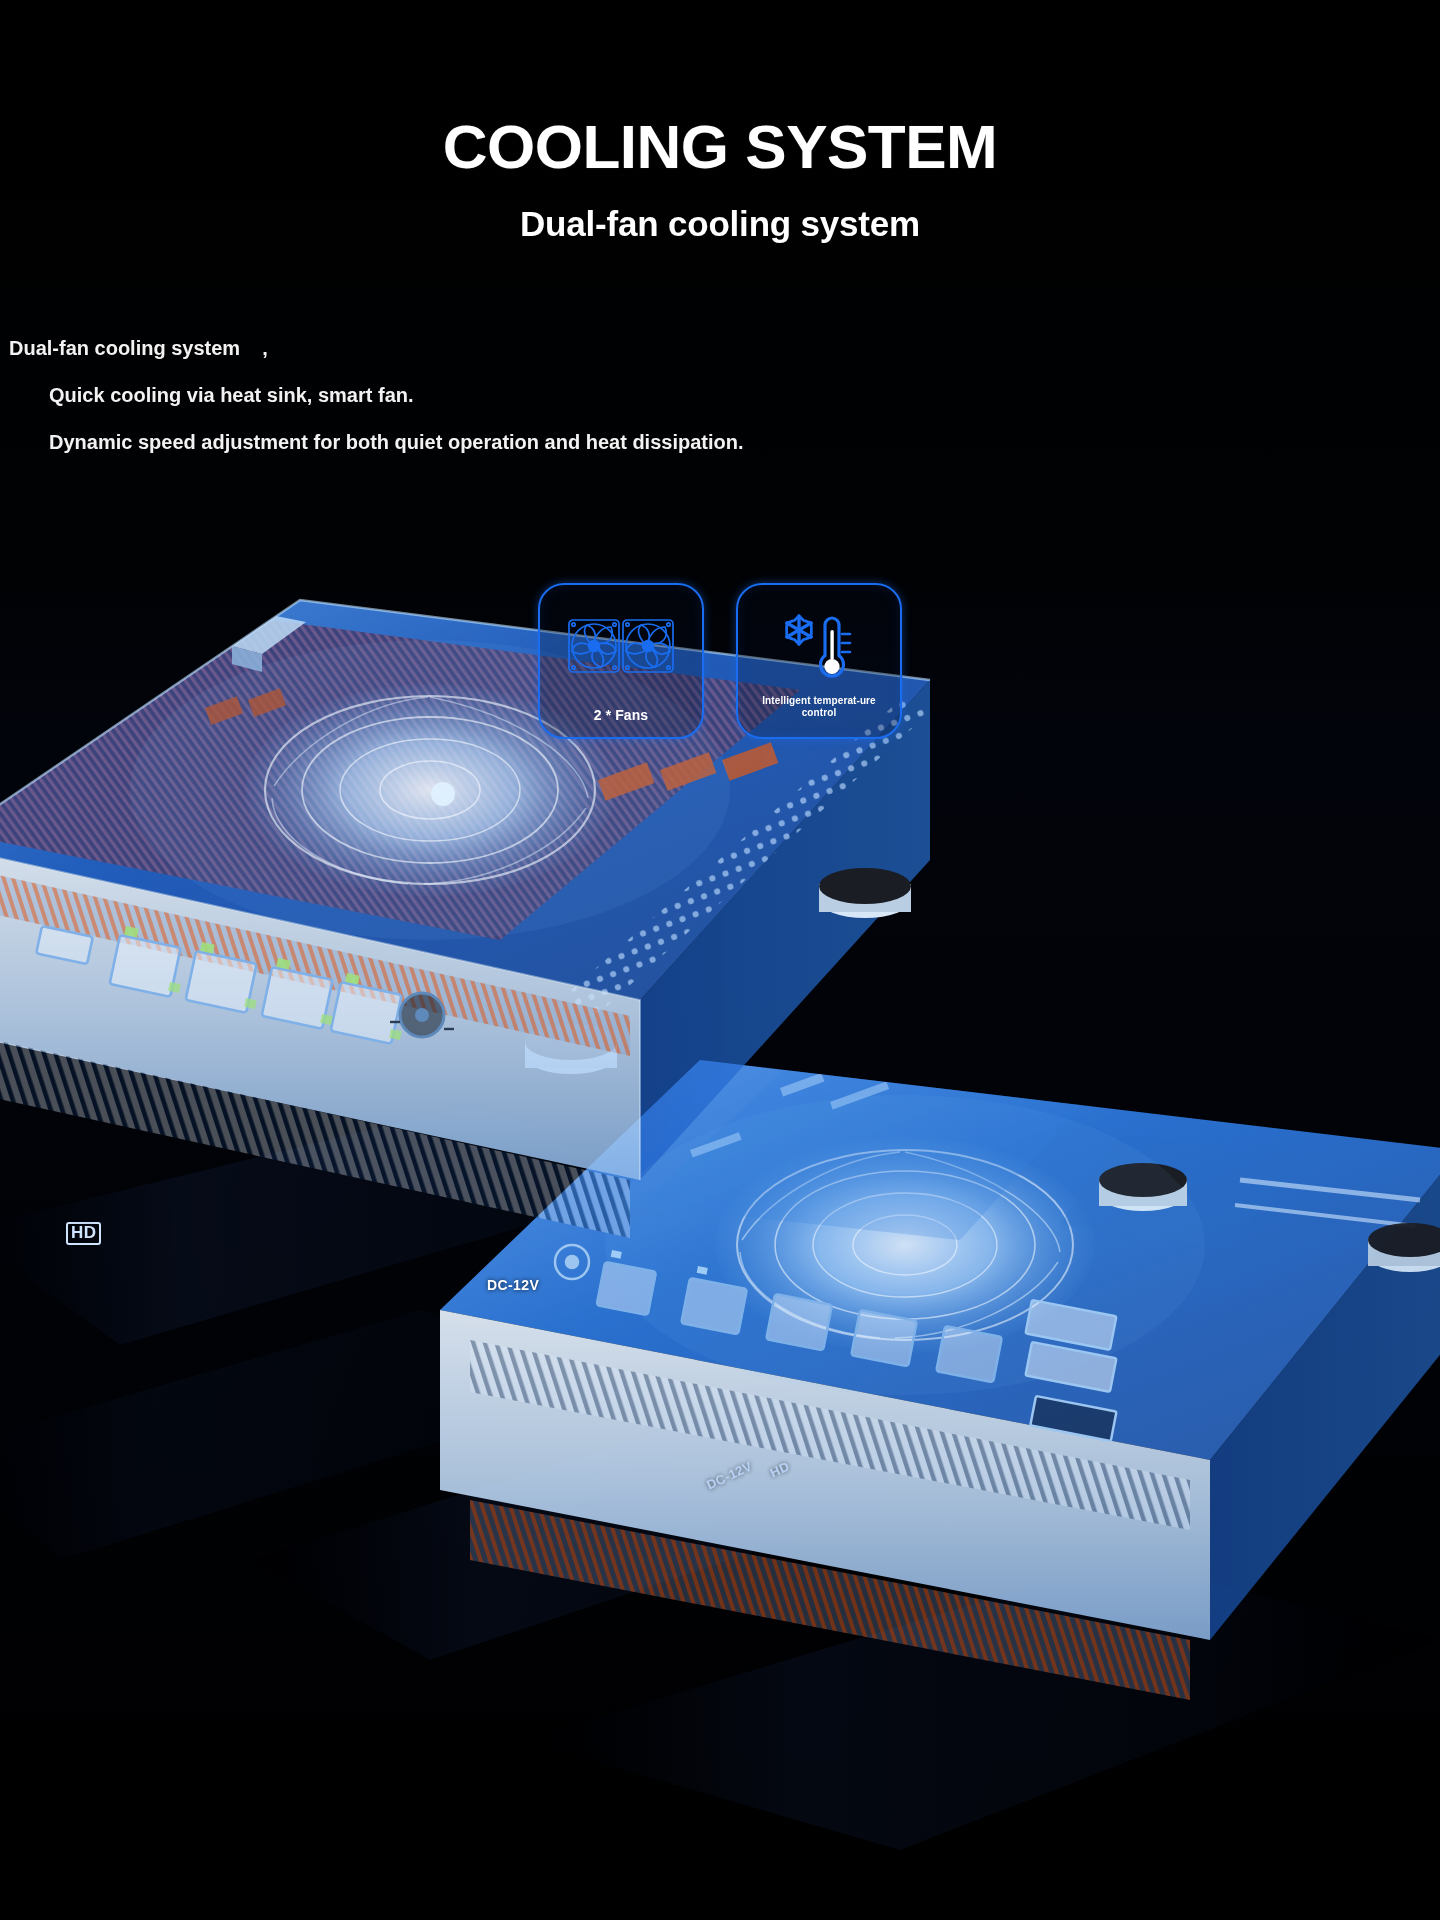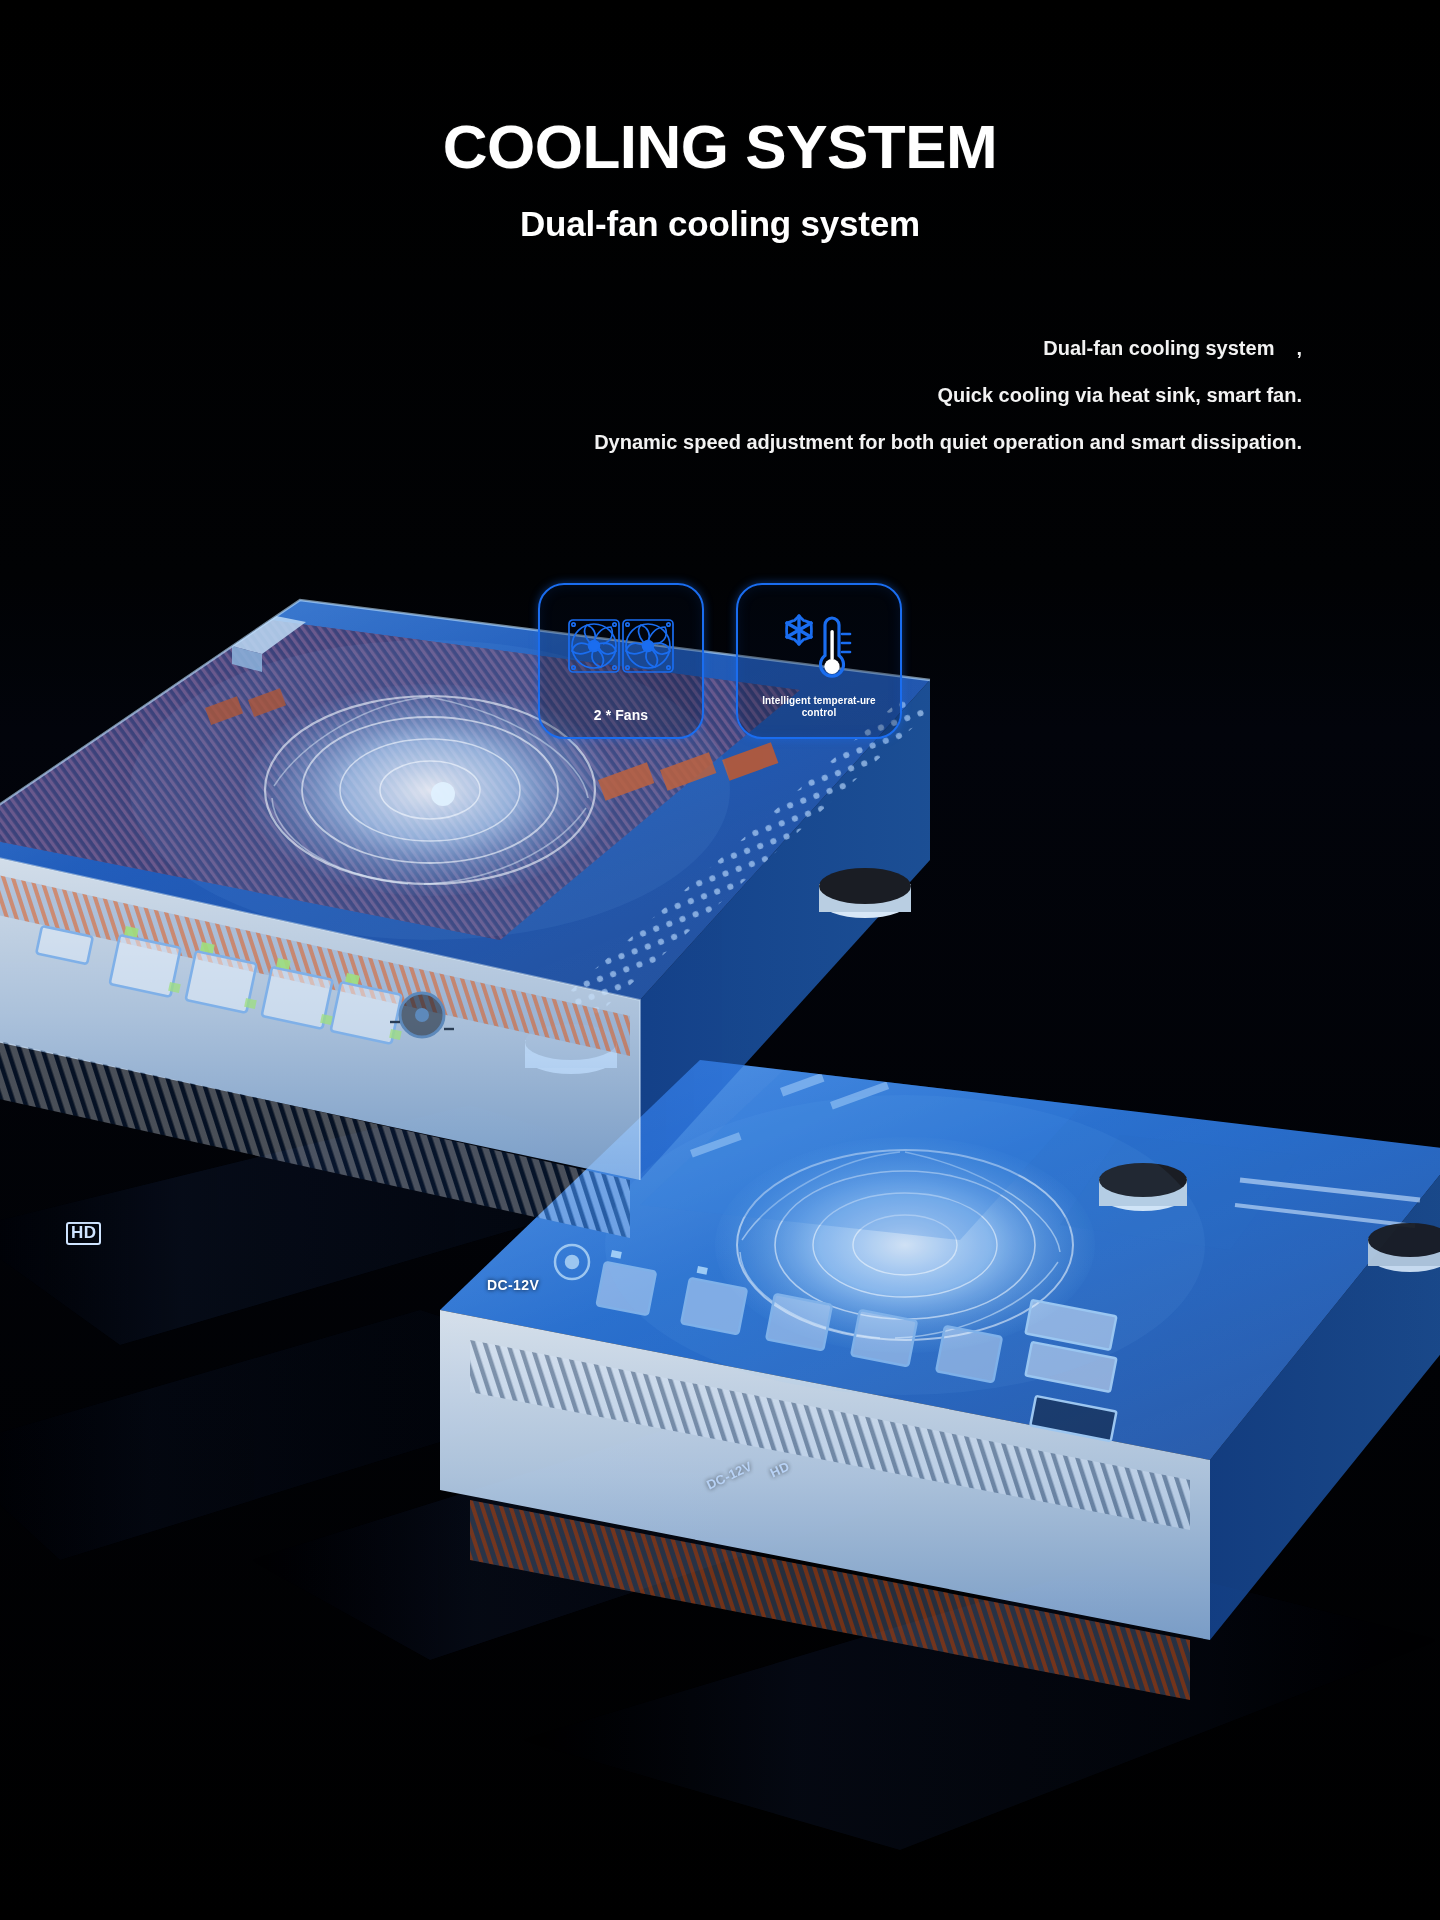--- a/index.html
+++ b/index.html
@@ -17,21 +17,21 @@
   .title {
     font-size:62px; font-weight:800; letter-spacing:-0.5px;
     line-height:1; color:#ffffff; margin-top:108px;
     font-family:"Liberation Sans", sans-serif;
     text-transform:uppercase; text-shadow:0 0 2px rgba(255,255,255,.12);
   }
   .subtitle {
     font-size:35px; font-weight:700; color:#fff; margin-top:26px; letter-spacing:-0.2px;
   }
 
-  .body-copy { position:absolute; top:338px; left:18px; width:1284px; text-align:right; z-index:40; }
+  .body-copy { position:absolute; top:338px; left:9px; width:1284px; text-align:left; z-index:40; }
   .body-line { font-size:20px; font-weight:600; color:#f2f2f2; line-height:1.05; }
   .body-line + .body-line { margin-top:26px;padding-left:40px; }
   .bl1 .comma { display:inline-block; margin-left:22px; }
 
   
   .badges {
     position:absolute; top:583px; left:0; width:1440px;
     display:flex; justify-content:center; align-items:flex-start; gap:32px; z-index:40;
   }
   .badge {
@@ -346,21 +346,21 @@
   <div class="header">
     <h1 class="title">COOLING SYSTEM</h1>
     <h2 class="subtitle">Dual-fan cooling system</h2>
   </div>
 
   <div class="body-copy">
     <p class="body-line bl1">
       <span>Dual-fan cooling system</span><span class="comma">,</span>
     </p>
     <p class="body-line">Quick cooling via heat sink, smart fan.</p>
-    <p class="body-line">Dynamic speed adjustment for both quiet operation and smart dissipation.</p>
+    <p class="body-line">Dynamic speed adjustment for both quiet operation and heat dissipation.</p>
   </div>
 
   <div class="badges">
 
     <div class="badge fans">
       <div class="icon-wrap">
         <svg width="108" height="56" viewBox="0 0 108 56" aria-hidden="true">
           <g stroke="#1a6df0" stroke-width="1.7" fill="none">
             <g>
               <rect x="2" y="2" width="50" height="52" rx="4"></rect>

